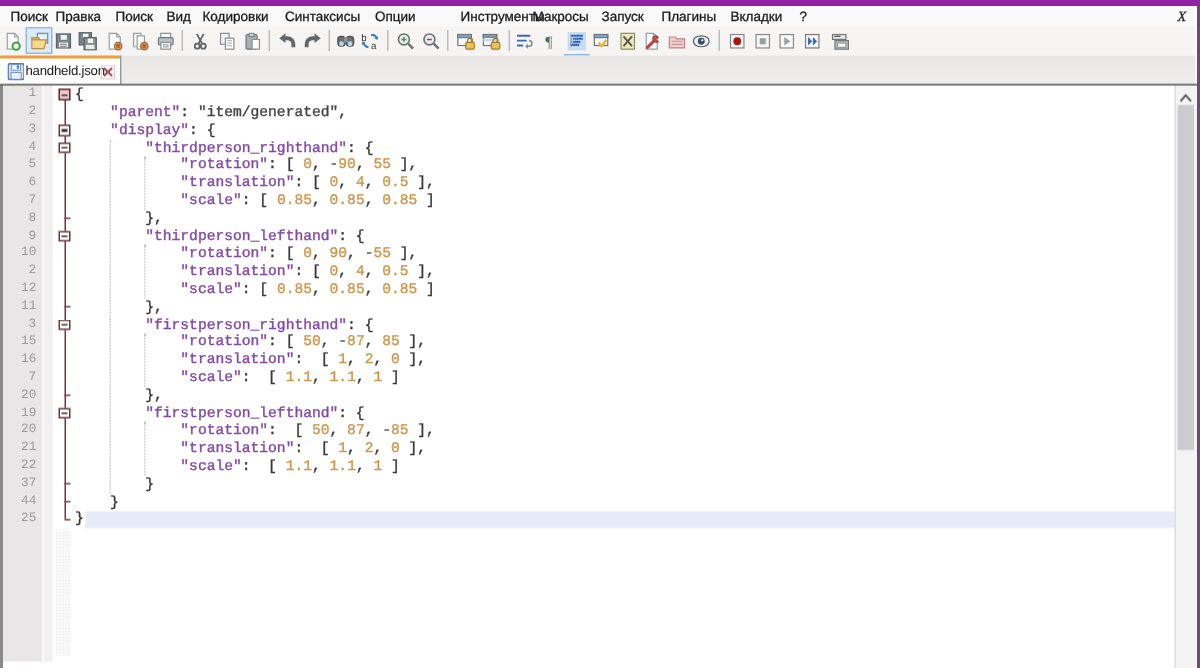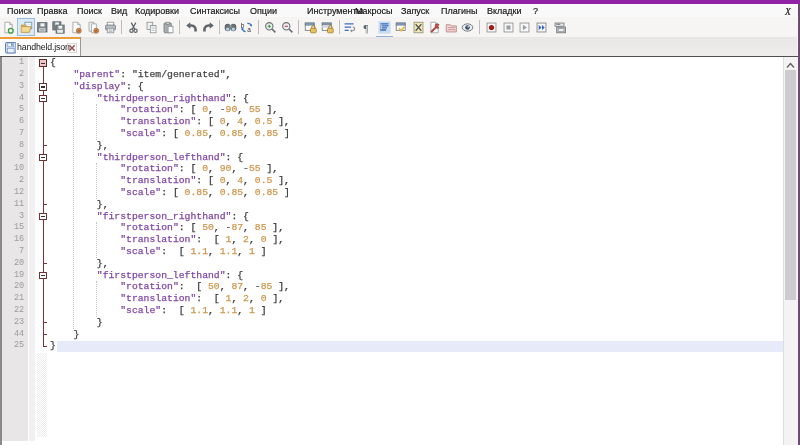--- a/index.html
+++ b/index.html
@@ -348,21 +348,21 @@
   <div class="ln" style="top:141.6px">11</div>
   <div class="ln" style="top:153.4px">3</div>
   <div class="ln" style="top:165.2px">15</div>
   <div class="ln" style="top:177.0px">16</div>
   <div class="ln" style="top:188.8px">7</div>
   <div class="ln" style="top:200.6px">20</div>
   <div class="ln" style="top:212.4px">19</div>
   <div class="ln" style="top:224.2px">20</div>
   <div class="ln" style="top:236.0px">21</div>
   <div class="ln" style="top:247.8px">22</div>
-  <div class="ln" style="top:259.6px">23</div>
+  <div class="ln" style="top:259.6px">37</div>
   <div class="ln" style="top:271.4px">44</div>
   <div class="ln" style="top:283.2px">25</div>
   <div class="fv" style="top:9.7px;height:279.4px"></div>
   <div class="fbox" style="top:2.1px;background:#F2C6C6;border-color:#5a2a2a;">
       <div class="dash"></div>
     </div>
   <div class="fbox" style="top:25.7px;">
       <div class="dash"></div>
     </div>
   <div class="fbox" style="top:37.5px;">

